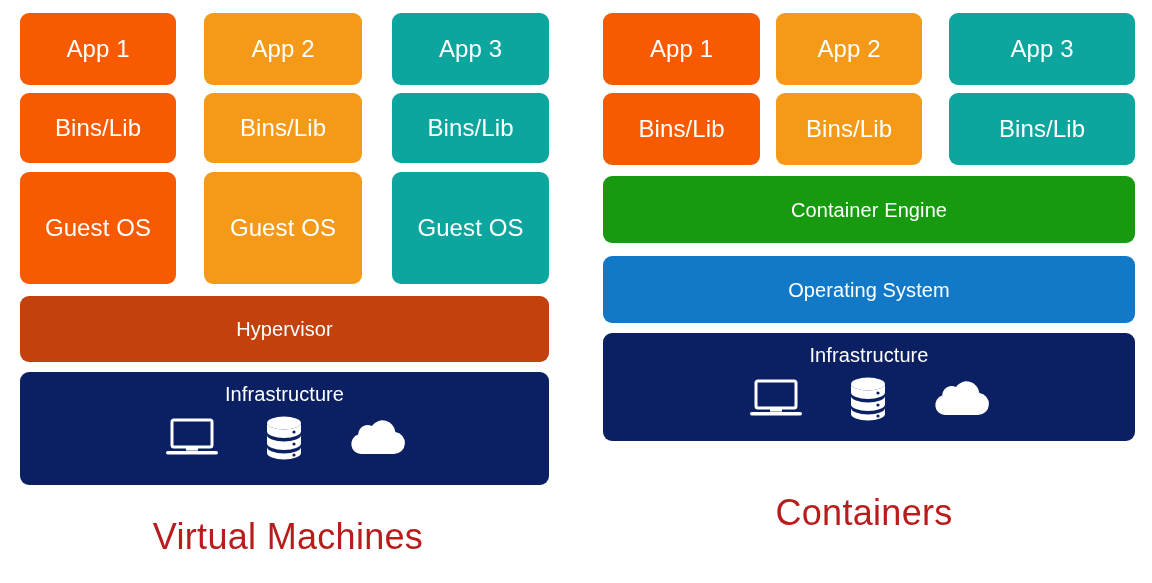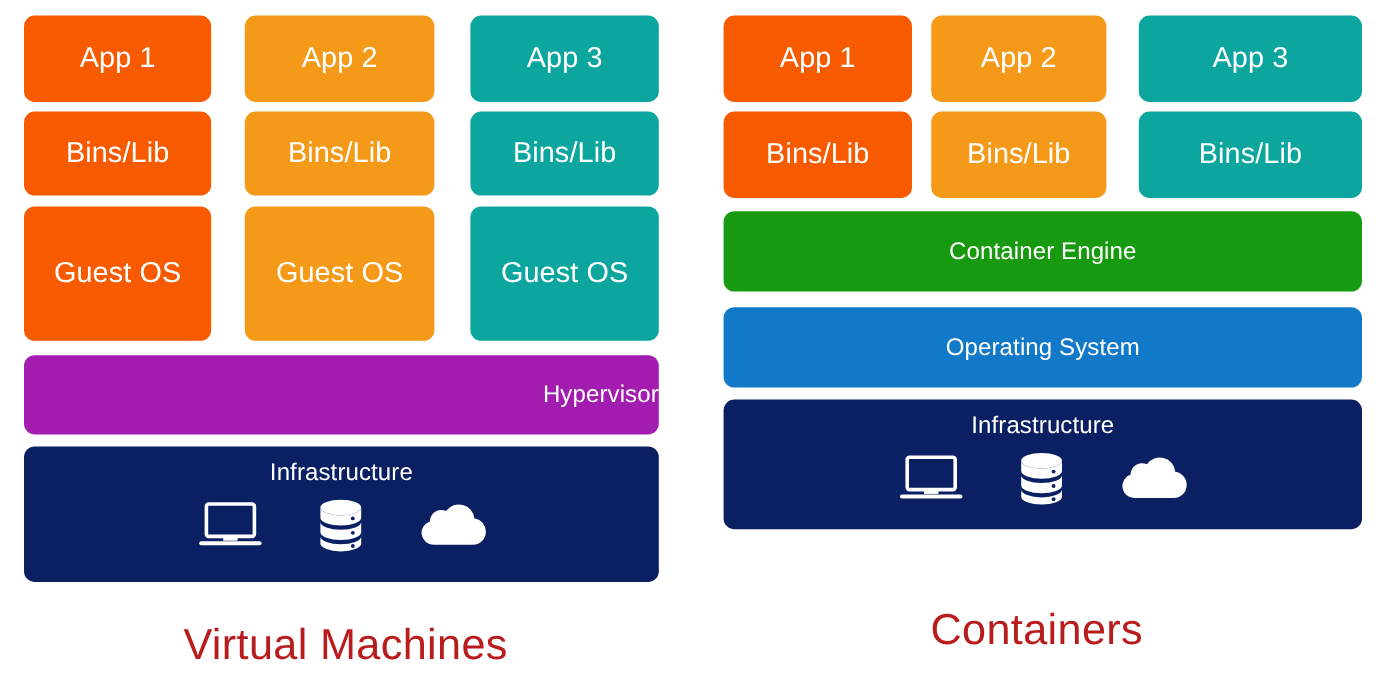--- a/index.html
+++ b/index.html
@@ -108,21 +108,21 @@
     <div class="box center" style="left:392px; top:13px; width:157px; height:72px; background:#0ca69e;">
       <span class="label">App 3</span>
     </div>
     <div class="box center" style="left:392px; top:93px; width:157px; height:70px; background:#0ca69e;">
       <span class="label">Bins/Lib</span>
     </div>
     <div class="box center" style="left:392px; top:172px; width:157px; height:112px; background:#0ca69e;">
       <span class="label">Guest OS</span>
     </div>
 
-    <div class="box center big" style="left:20px; top:296px; width:529px; height:66px; background:#a21caf;align-items:flex-end;">
+    <div class="box center big" style="left:20px; top:296px; width:529px; height:66px; background:#c2410c;">
       <span class="label">Hypervisor</span>
     </div>
 
     <div class="box infra big" style="left:20px; top:372px; width:529px; height:113px; background:#0a2062;">
       <span class="label">Infrastructure</span>
       <div class="icon-row">
         <span class="icon">
           <svg width="56" height="42" viewBox="0 0 56 42">
             <rect x="8" y="3" width="40" height="27" rx="2" fill="none" stroke="#ffffff" stroke-width="3"></rect>
             <rect x="2" y="34" width="52" height="3.4" rx="1.7" fill="#ffffff"></rect>
@@ -204,16 +204,16 @@
           </svg>
         </span>
         <span class="icon">
           <svg width="58" height="40" viewBox="0 0 58 40">
             <path d="M13 36 h33 a11 11 0 0 0 1.4 -21.9 a13 13 0 0 0 -23.6 -6.2 a9.5 9.5 0 0 0 -13.6 8.6 a10 10 0 0 0 2.8 19.5 z" fill="#ffffff"></path>
           </svg>
         </span>
       </div>
     </div>
 
-    <div class="caption" style="top:504px; left:0;">Containers</div>
+    <div class="caption" style="top:492px; left:0;">Containers</div>
   </div>
 
 </div>
 
 </body></html>

